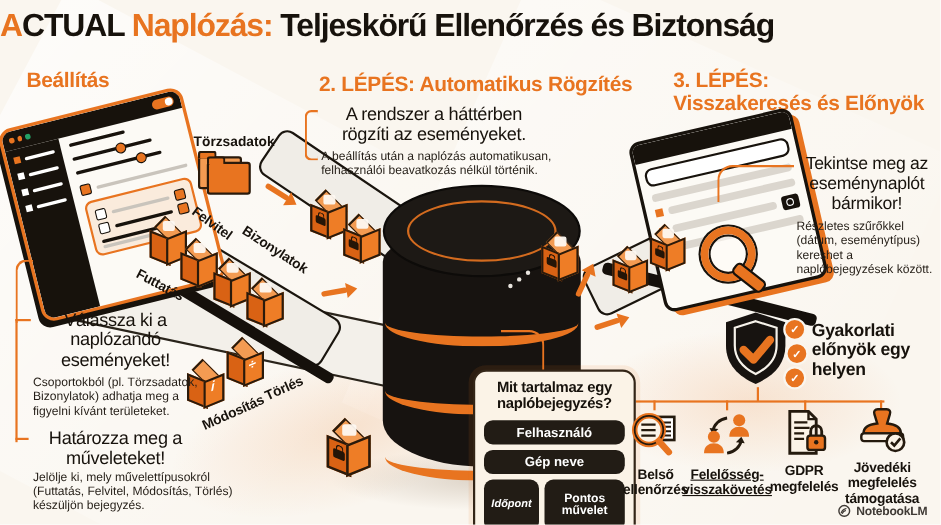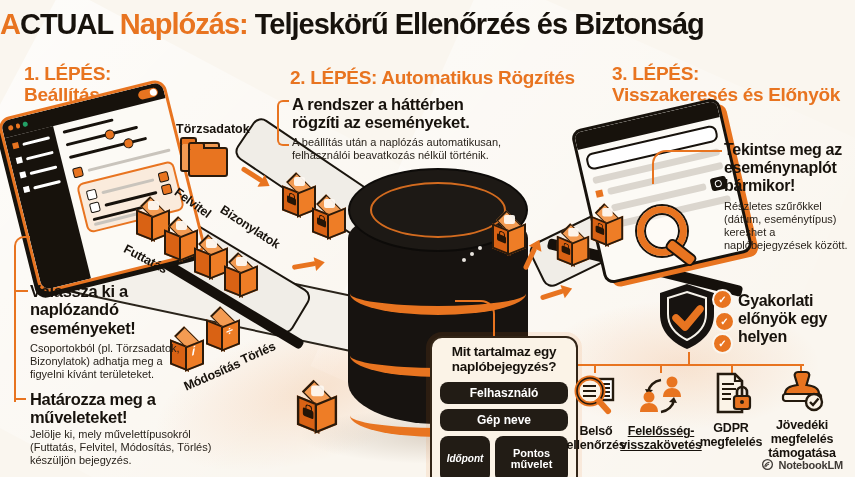--- a/index.html
+++ b/index.html
@@ -10,21 +10,21 @@
   #stage{position:relative;width:855px;height:477px;background:var(--bg);overflow:hidden;
          font-family:"Liberation Sans",sans-serif;color:var(--ink);}
   .abs{position:absolute;}
   
   .ray{position:absolute;background:linear-gradient(105deg,rgba(255,255,255,.65),rgba(255,255,255,0));}
   .glow{position:absolute;border-radius:50%;background:radial-gradient(closest-side,rgba(232,116,32,.16),rgba(232,116,32,0));}
   
   .title{left:0;top:8px;width:679px;text-align:center;font-weight:700;font-size:29px;letter-spacing:-1px;white-space:nowrap;}
   .title .oa{color:var(--accent);}
   .step-h{color:var(--accent);font-weight:700;font-size:19px;line-height:1.08;letter-spacing:-.3px;}
-  .pt-title{font-weight:700;font-size:16.5px;line-height:1.12;letter-spacing:-.3px;}
+  .pt-title{font-weight:400;font-size:16.5px;line-height:1.12;letter-spacing:-.3px;text-align:center;}
   .pt-body{font-size:11px;line-height:1.18;color:#241E17;}
   
   .belt{position:absolute;background:var(--belt);border:2px solid #1A150E;border-radius:10px;}
   .belt.soft{background:#F3F0EA;border-color:#2a241b;}
   .band{position:absolute;background:#15100B;border-radius:4px;}
   
   .arrow{position:absolute;width:24px;height:5px;background:var(--accent);border-radius:3px;z-index:6;}
   .arrow::after{content:"";position:absolute;right:-9px;top:-4px;border-left:10px solid var(--accent);
                 border-top:7px solid transparent;border-bottom:7px solid transparent;}
   
@@ -153,21 +153,20 @@
     <div class="db-stripe" style="top:104px;"></div>
     <div class="db-stripe" style="top:166px;"></div>
     <div class="db-stripe" style="top:226px;"></div>
     <div class="db-top"></div>
   </div>
   <div class="db-dot" style="left:462px;top:258px;"></div>
   <div class="db-dot" style="left:470px;top:252px;"></div>
   <div class="db-dot" style="left:478px;top:246px;"></div>
 
   <div class="abs step-h" style="left:24px;top:64px;">
-    <div>1. LÉPÉS:</div>
     <div>Beállítás</div>
   </div>
 
   <div class="win win-left">
     <div class="tbar">
       <span class="dot" style="background:var(--accent);"></span>
       <span class="dot" style="background:var(--accent);"></span>
       <span class="dot" style="background:#23A066;"></span>
       <span class="tgl"></span>
     </div>

